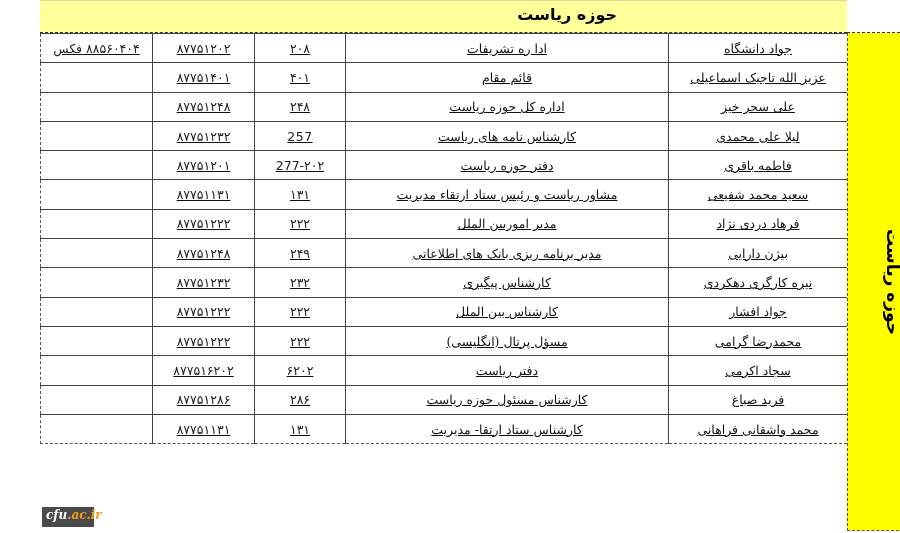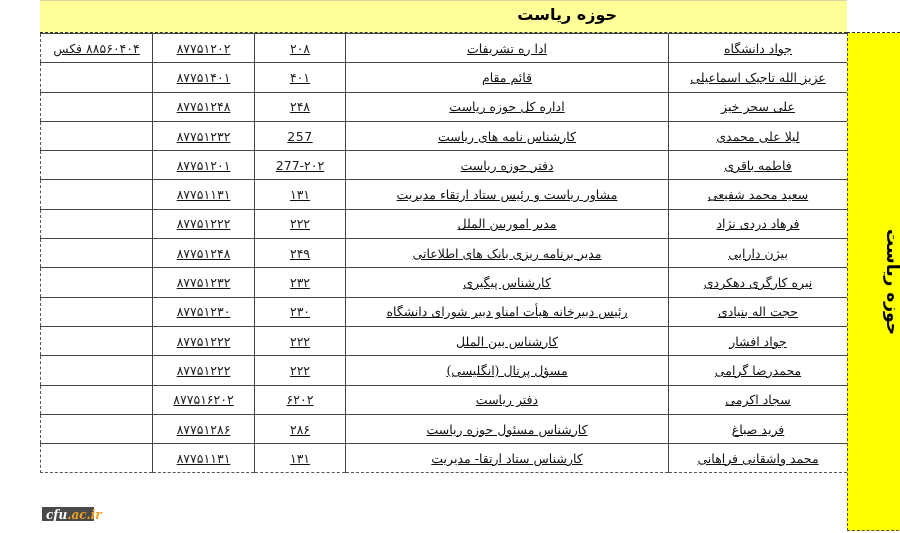--- a/index.html
+++ b/index.html
@@ -101,21 +101,21 @@
   col.c-name { width: 179px; }
   .num {
     font-family: "DejaVu Sans", sans-serif;
     font-size: 12px;
     letter-spacing: 0.5px;
     color: #222;
   }
   .watermark {
     position: absolute;
     left: 2px; top: 507px;
-    width: 52px; height: 14px;
+    width: 52px; height: 20px;
     background: #4a4a4a;
     font-family: "DejaVu Serif", serif;
     font-style: italic;
     font-weight: bold;
     font-size: 12px;
     line-height: 17px;
     padding-left: 4px;
     box-sizing: border-box;
     direction: ltr;
   }
@@ -199,27 +199,20 @@
         </tr>
         <tr>
           <td class="fax num"></td>
           <td class="num">۸۷۷۵۱۲۳۲</td>
           <td class="num">۲۳۲</td>
           <td class="title">کارشناس پیگیری</td>
           <td class="name">نیره  کارگری دهکردی</td>
         </tr>
         <tr>
           <td class="fax num"></td>
-          <td class="num">۸۷۷۵۱۲۳۰</td>
-          <td class="num">۲۳۰</td>
-          <td class="title">رئیس دبیرخانه هیأت امناو دبیر شورای دانشگاه</td>
-          <td class="name">حجت اله بنیادی</td>
-        </tr>
-        <tr>
-          <td class="fax num"></td>
           <td class="num">۸۷۷۵۱۲۲۲</td>
           <td class="num">۲۲۲</td>
           <td class="title">کارشناس بین الملل</td>
           <td class="name">جواد افشار</td>
         </tr>
         <tr>
           <td class="fax num"></td>
           <td class="num">۸۷۷۵۱۲۲۲</td>
           <td class="num">۲۲۲</td>
           <td class="title">مسؤل پرتال (انگلیسی)</td>

